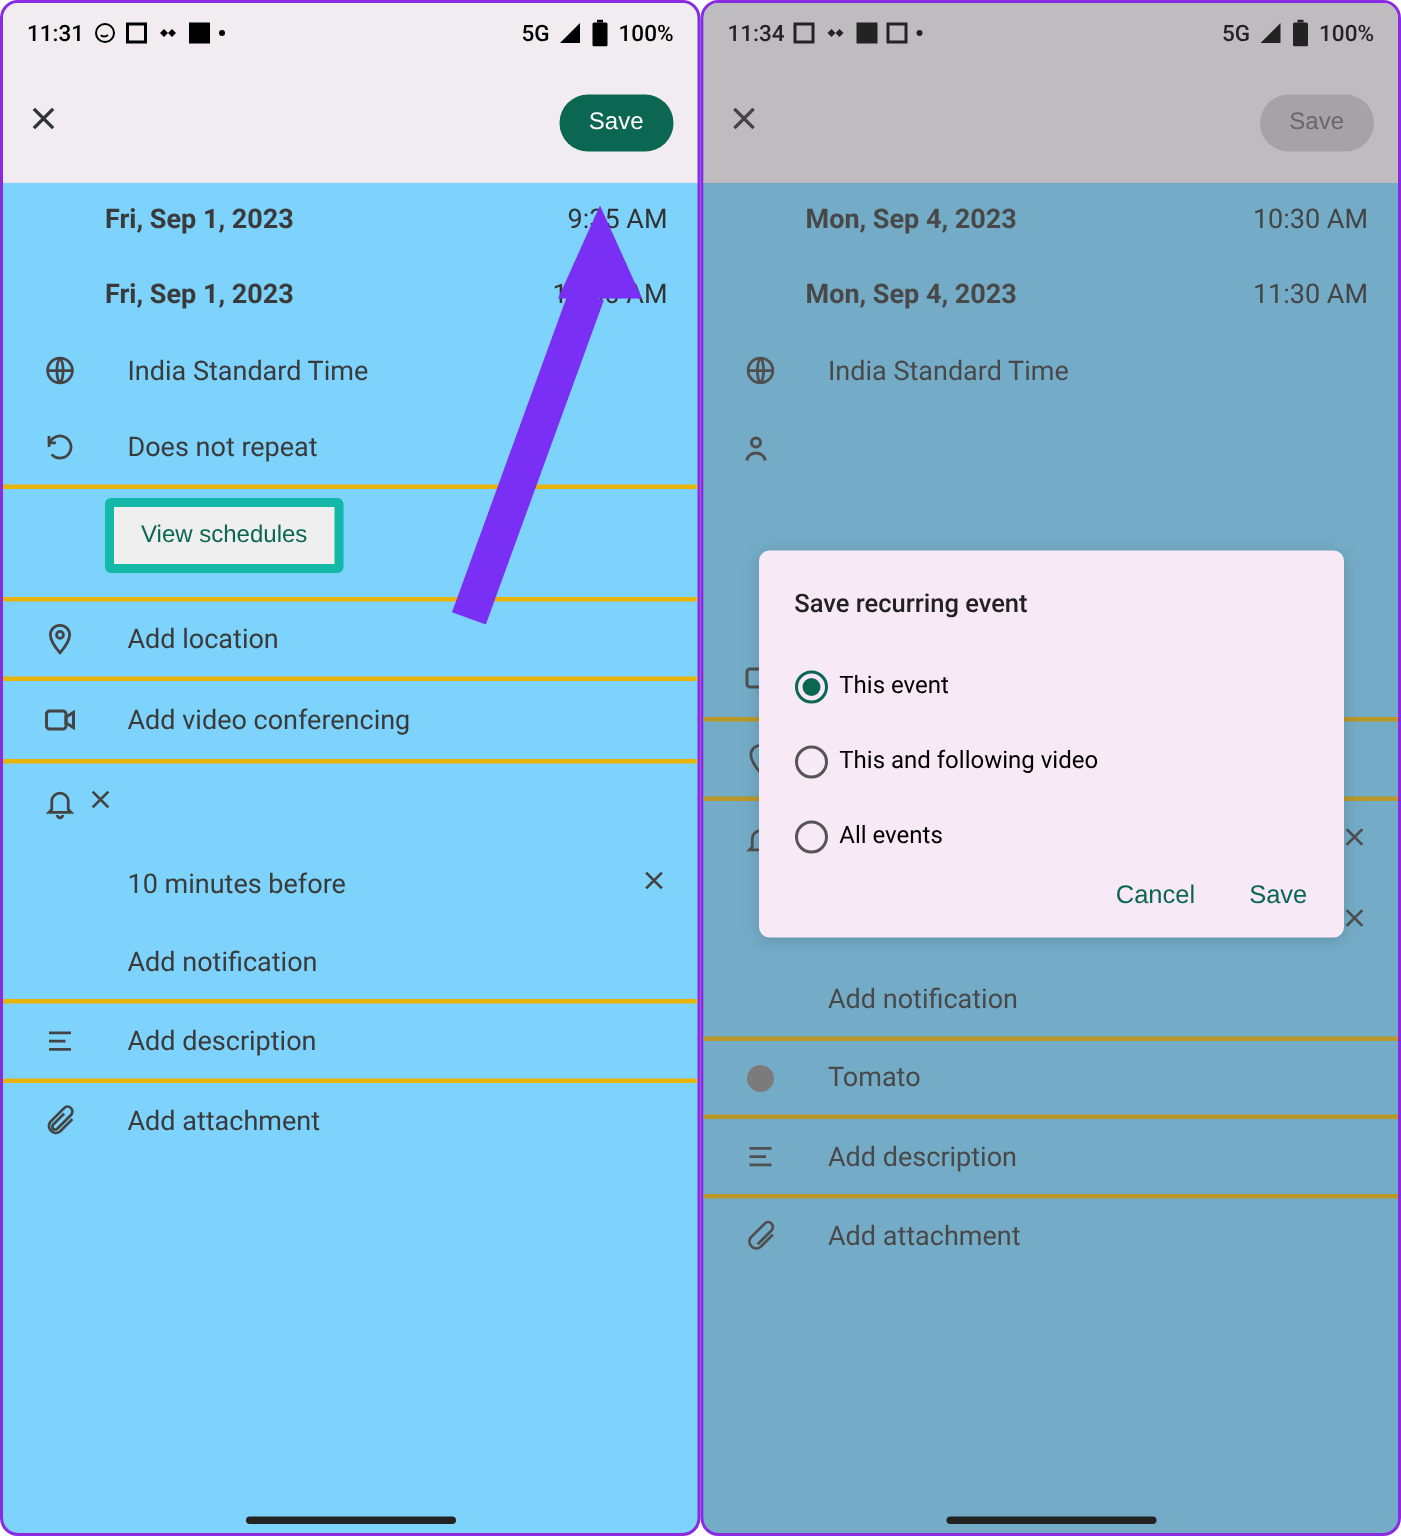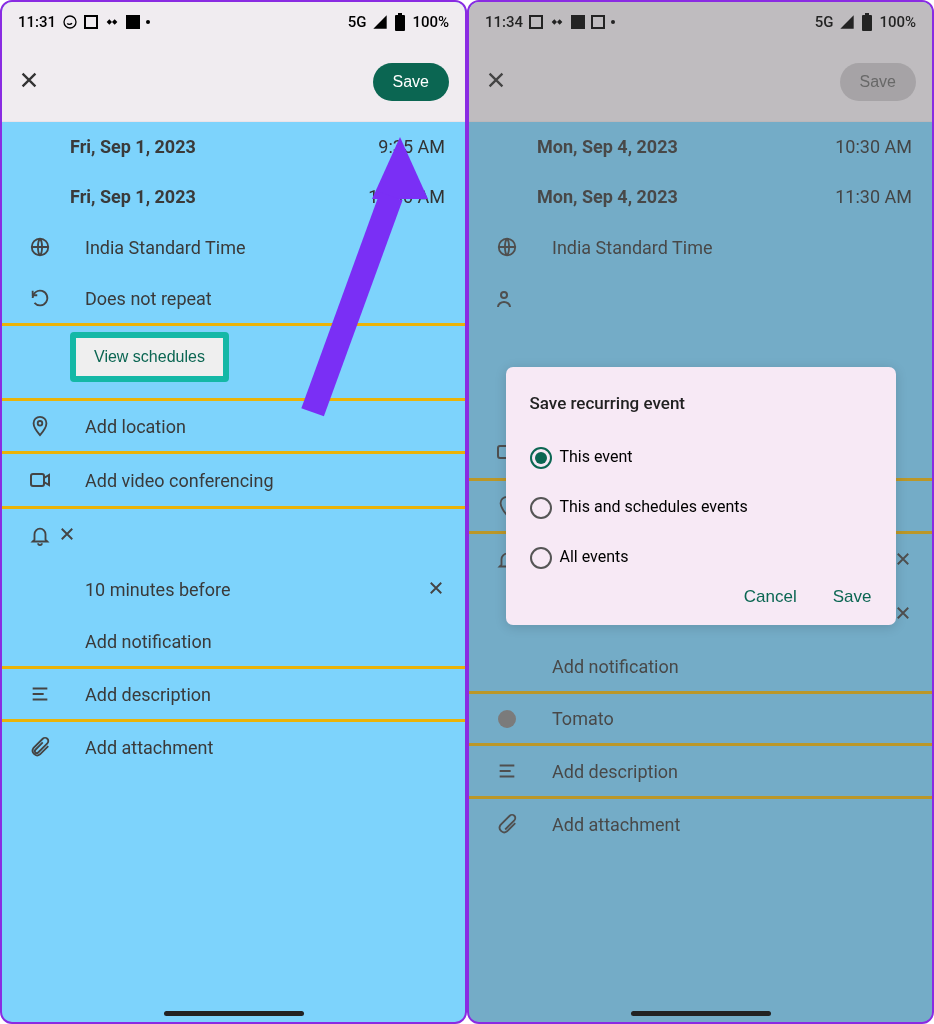--- a/index.html
+++ b/index.html
@@ -437,21 +437,21 @@
   <div class="dialog">
     <h3>Save recurring event</h3>
     <div class="radio-row">
       <span class="radio-outer sel">
           <span class="radio-inner"></span>
         </span>
       <span>This event</span>
     </div>
     <div class="radio-row">
       <span class="radio-outer"></span>
-      <span>This and schedules events</span>
+      <span>This and following video</span>
     </div>
     <div class="radio-row">
       <span class="radio-outer"></span>
       <span>All events</span>
     </div>
     <div class="dialog-actions">
       <button>Cancel</button>
       <button>Save</button>
     </div>
   </div>

